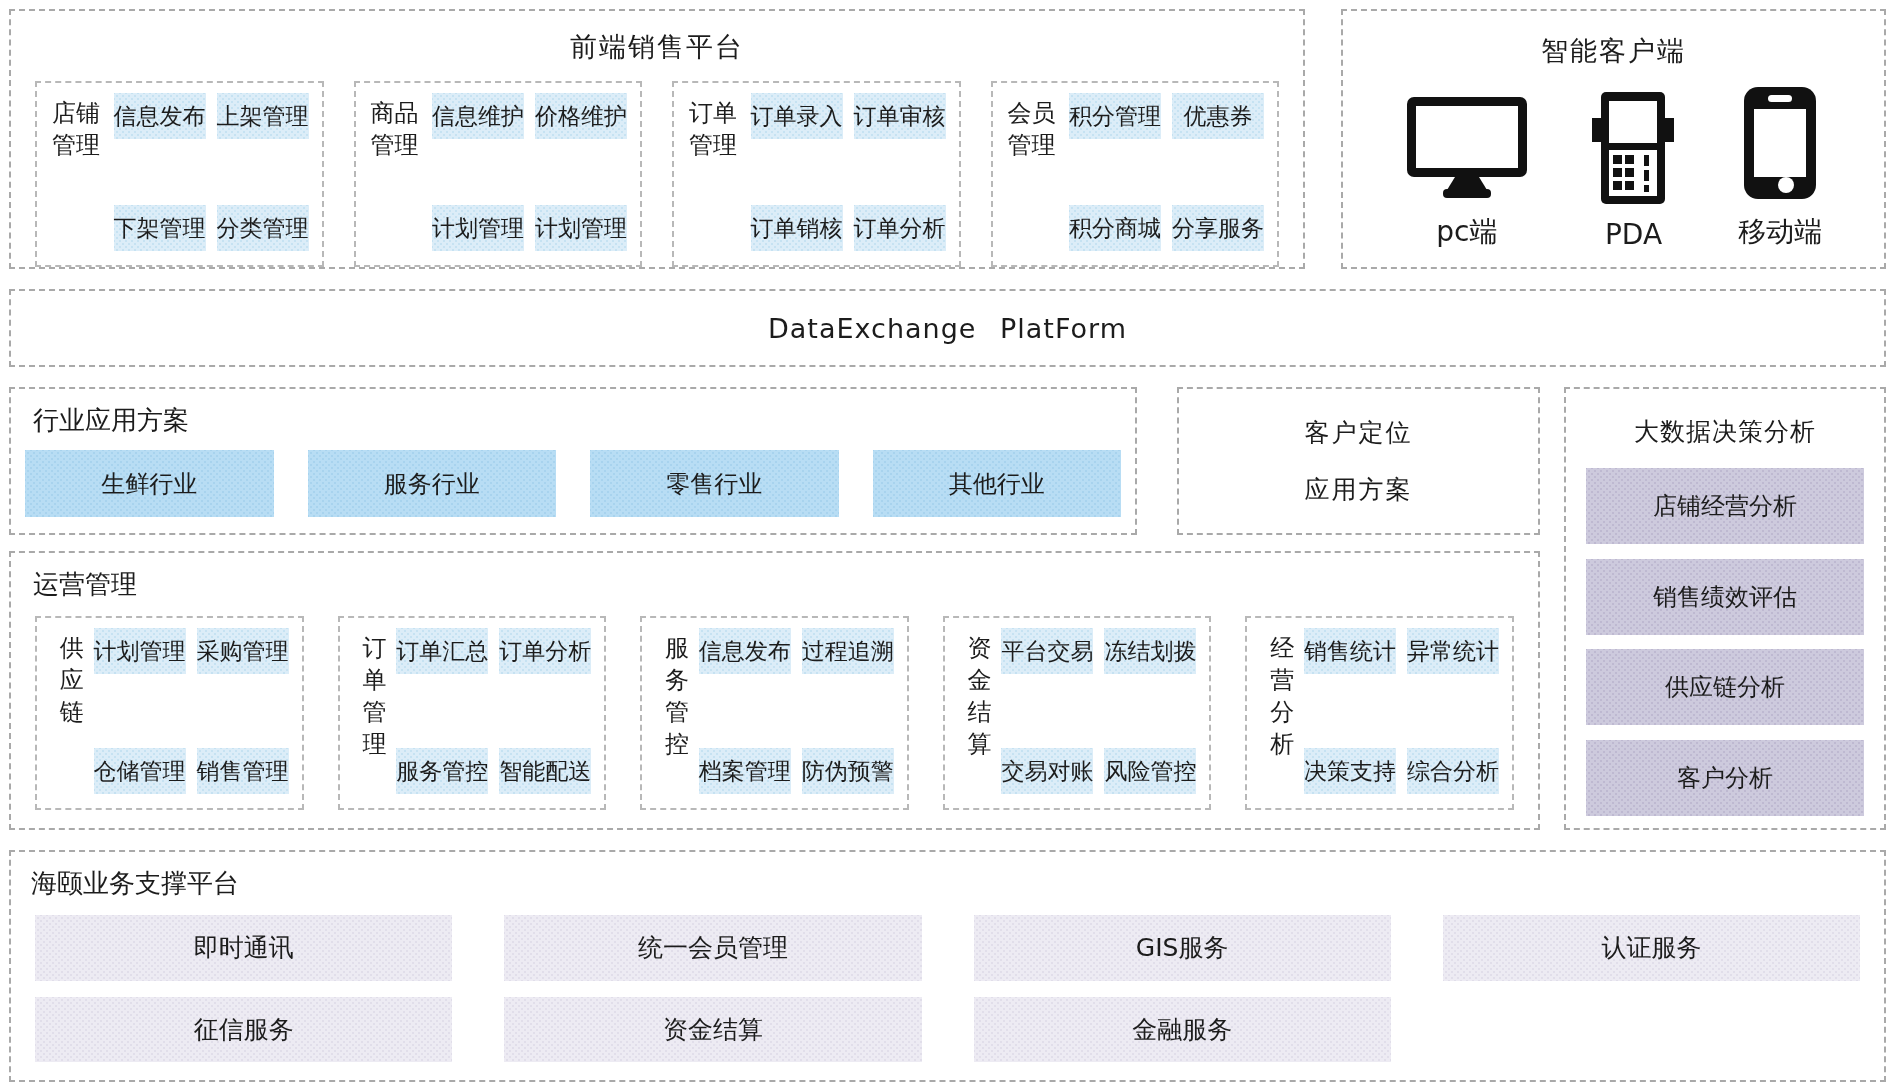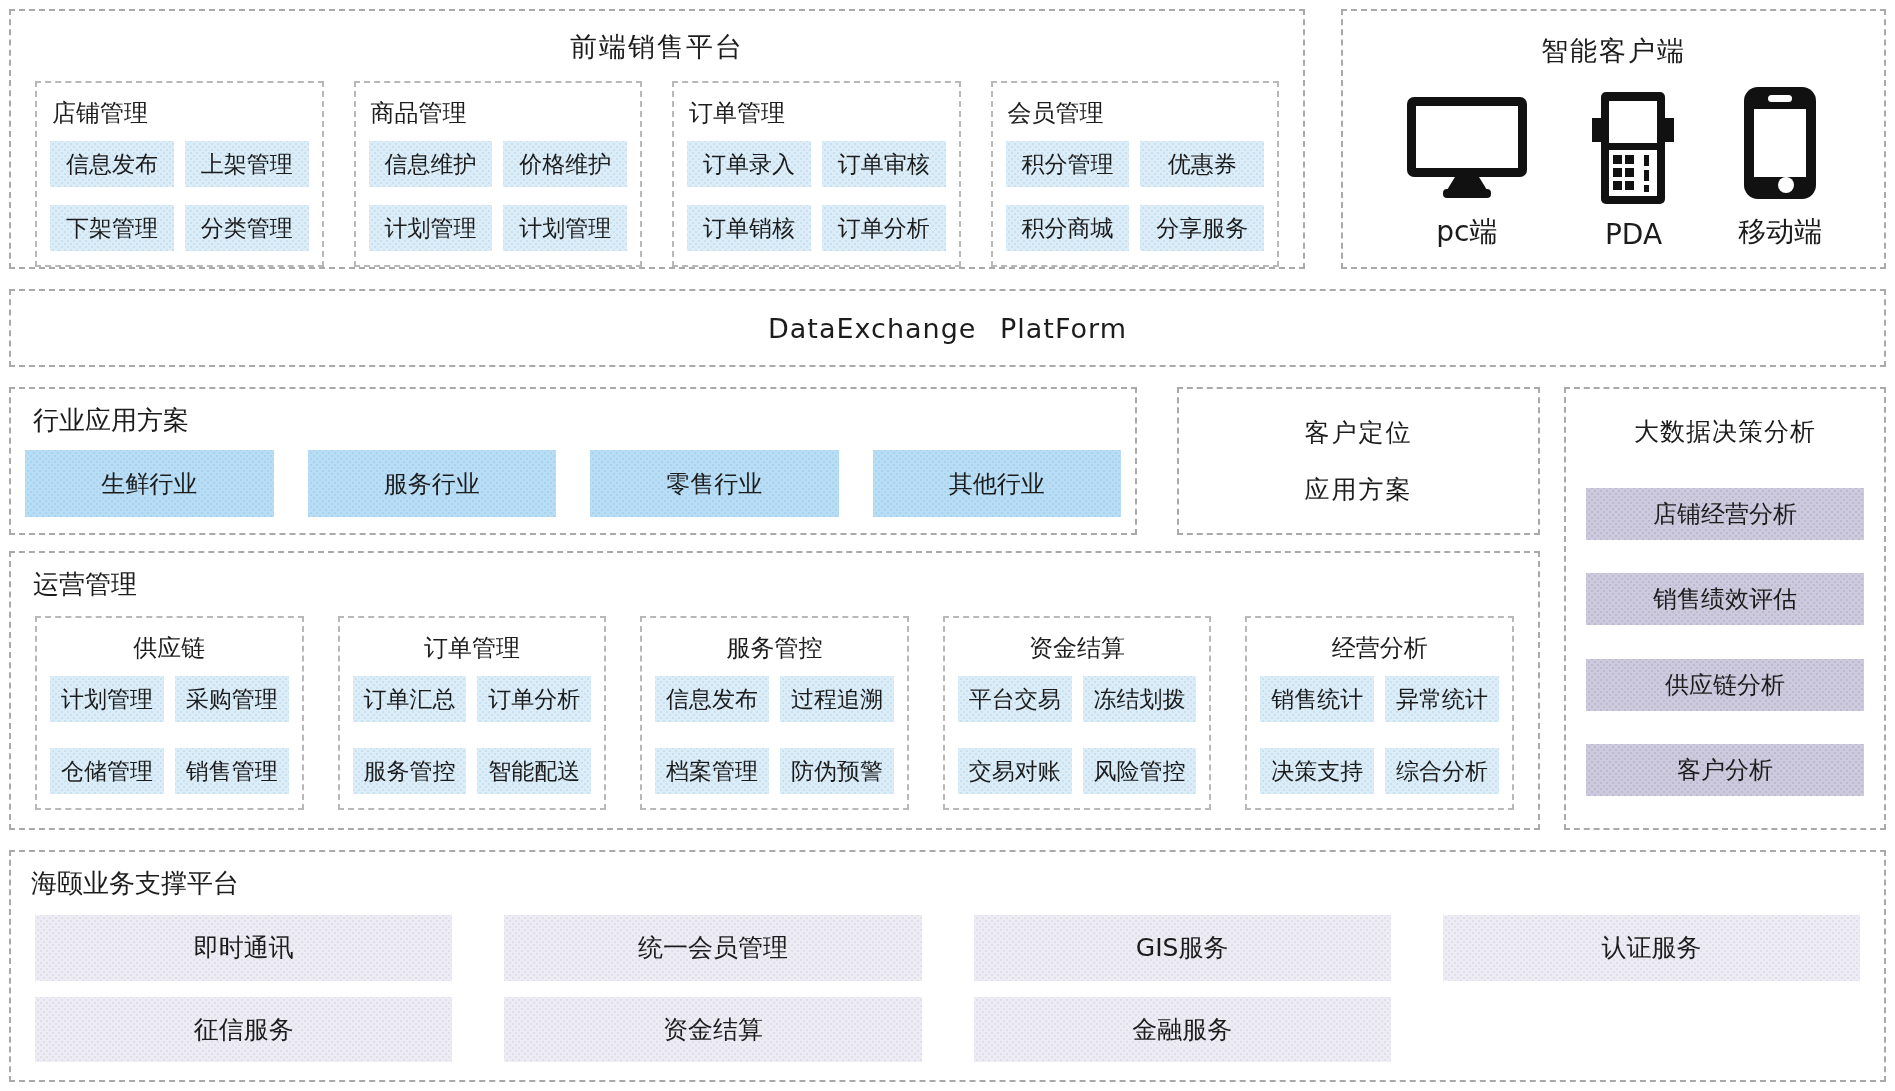--- a/index.html
+++ b/index.html
@@ -9,21 +9,21 @@
         display:flex;flex-direction:column;gap:20px;}
 
   .panel{box-sizing:border-box;border:2px dashed #a9a9a9;background:#fff;}
   .inner-panel{box-sizing:border-box;border:2px dashed #b8b8b8;}
 
   
   .row-top{display:flex;gap:36px;height:260px;flex:none;}
   .front-platform{flex:1;display:flex;flex-direction:column;}
   .front-title{text-align:center;font-size:27px;padding-top:18px;letter-spacing:2px;}
   .front-groups{display:flex;gap:30px;padding:16px 24px 0 24px;flex:1;}
-  .subpanel{flex:1;padding:10px 13px 14px 13px;display:flex;flex-direction:column;}
+  .subpanel{flex:1;padding:10px 13px 14px 13px;display:flex;flex-direction:row;}
   .subpanel-title{font-size:24px;margin:4px 0 12px 2px;}
   .subpanel-title.centered{text-align:center;margin-left:0;}
   .chips{display:grid;grid-template-columns:1fr 1fr;gap:13px 11px;flex:1;align-content:space-between;}
   .chip{background:#dcedf8;
         background-image:radial-gradient(#c6e2f2 18%,rgba(0,0,0,0) 19%),
                          radial-gradient(#c6e2f2 18%,rgba(0,0,0,0) 19%);
         background-size:6px 6px;background-position:0 0,3px 3px;
         min-height:46px;display:flex;align-items:center;justify-content:center;
         font-size:23px;white-space:nowrap;}
 
@@ -56,21 +56,21 @@
   .customer{flex:1;display:flex;flex-direction:column;align-items:center;justify-content:center;gap:24px;}
   .customer-line{font-size:25px;letter-spacing:2px;}
 
   .operations{flex:1;display:flex;flex-direction:column;}
   .operations-title{font-size:26px;padding:14px 0 0 22px;}
   .op-groups{display:flex;gap:34px;padding:14px 24px 18px 24px;flex:1;}
 
   .bigdata{width:322px;flex:none;display:flex;flex-direction:column;}
   .bigdata-title{text-align:center;font-size:25px;padding-top:26px;letter-spacing:1px;}
   .bigdata-boxes{flex:1;display:flex;flex-direction:column;justify-content:space-evenly;padding:6px 20px 10px 20px;}
-  .bigdata-box{height:52px;background:#cdcadd;
+  .bigdata-box{height:76px;background:#cdcadd;
         background-image:radial-gradient(#beb9d1 18%,rgba(0,0,0,0) 19%),
                          radial-gradient(#beb9d1 18%,rgba(0,0,0,0) 19%);
         background-size:6px 6px;background-position:0 0,3px 3px;
         display:flex;align-items:center;justify-content:center;font-size:24px;margin-top:12px;}
 
   
   .support{flex:none;height:232px;display:flex;flex-direction:column;}
   .support-title{font-size:26px;padding:14px 0 0 20px;}
   .support-grid{flex:1;display:grid;grid-template-columns:repeat(4,1fr);
                 gap:16px 52px;padding:14px 24px 18px 24px;}

